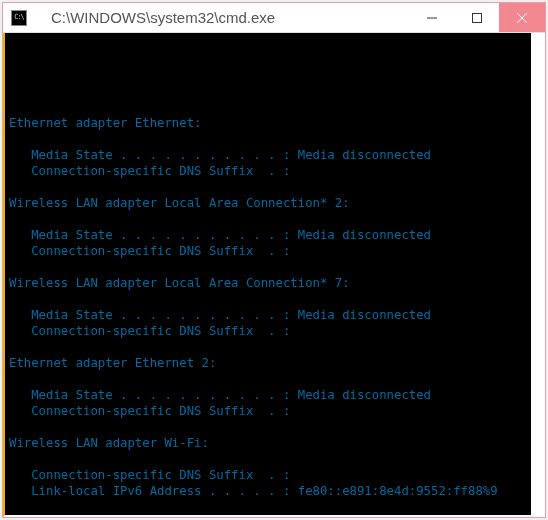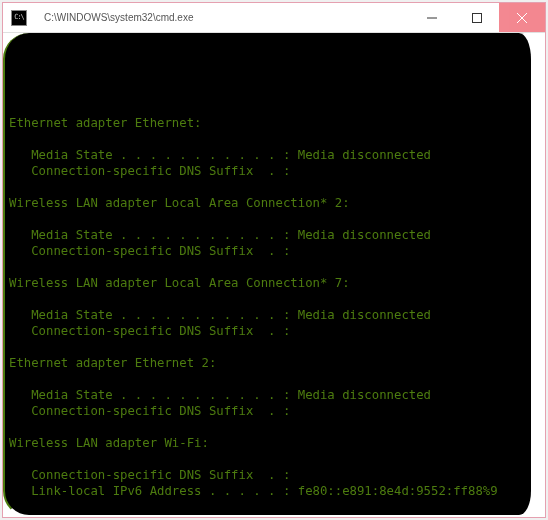--- a/index.html
+++ b/index.html
@@ -37,22 +37,22 @@
     justify-content: center;
   }
   .title-icon-inner {
     color: #ccc;
     font-size: 7px;
     font-family: monospace;
     line-height: 1;
     letter-spacing: -1px;
   }
   .title-text {
-    margin-left: 17px;
-    font-size: 10px;
+    margin-left: 24px;
+    font-size: 15px;
     color: #555;
     flex: 1;
   }
   .win-controls {
     display: flex;
     height: 100%;
   }
   .win-btn {
     width: 45px;
     height: 100%;
@@ -64,32 +64,31 @@
   .win-btn.close {
     background: #e81123;
     color: #fff;
     width: 46px;
     opacity: 0.5;
   }
   .win-btn svg { display: block; }
   .terminal {
     flex: 1;
     background: #000;
-    color: #4d7c0f;
+    color: #0369a1;
     font-family: "Lucida Console", "Consolas", monospace;
     font-size: 12.3px;
     line-height: 16px;
     padding: 2px 0 2px 4px;
     white-space: pre;
     overflow: hidden;
     position: relative;
-    border-left: 2px solid #4d7c0f;
+    border-left: 2px solid #eab308;
     border-right: 14px solid #fff;
     border-bottom: 2px solid #fff;
-    border-radius: 26px;
   }
   .terminal-inner {
     position: relative;
     width: 100%;
     height: 100%;
   }
   .line { white-space: pre; }
   .arrow {
     position: absolute;
     pointer-events: none;

